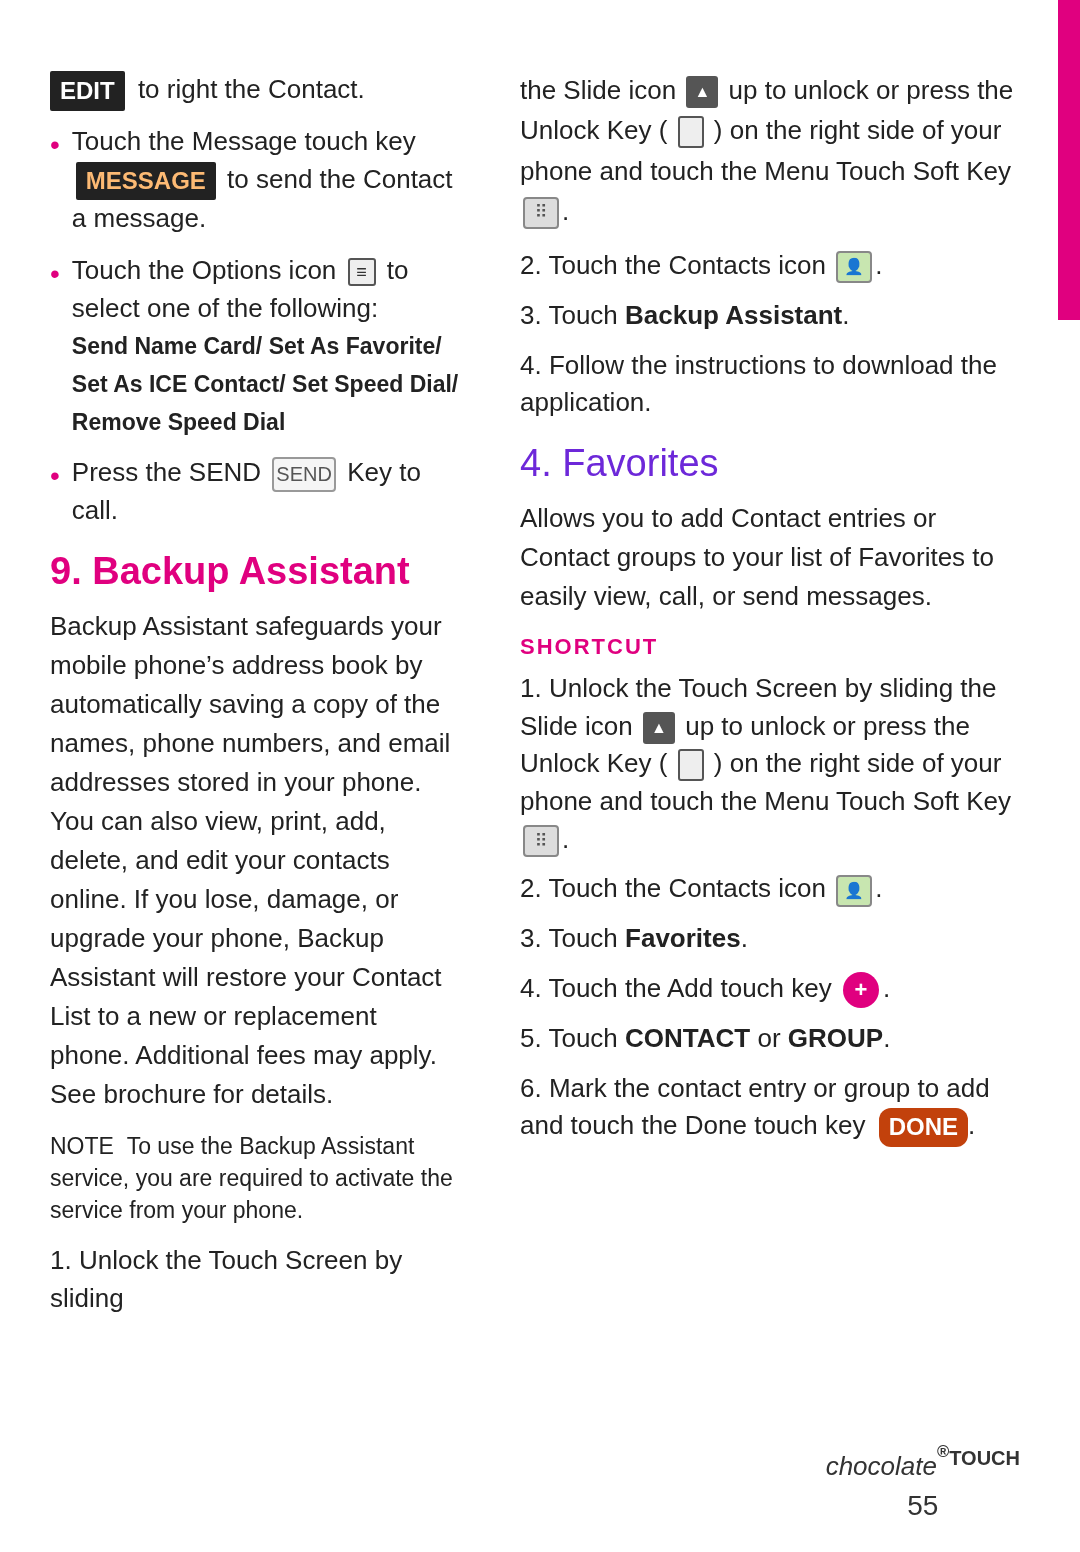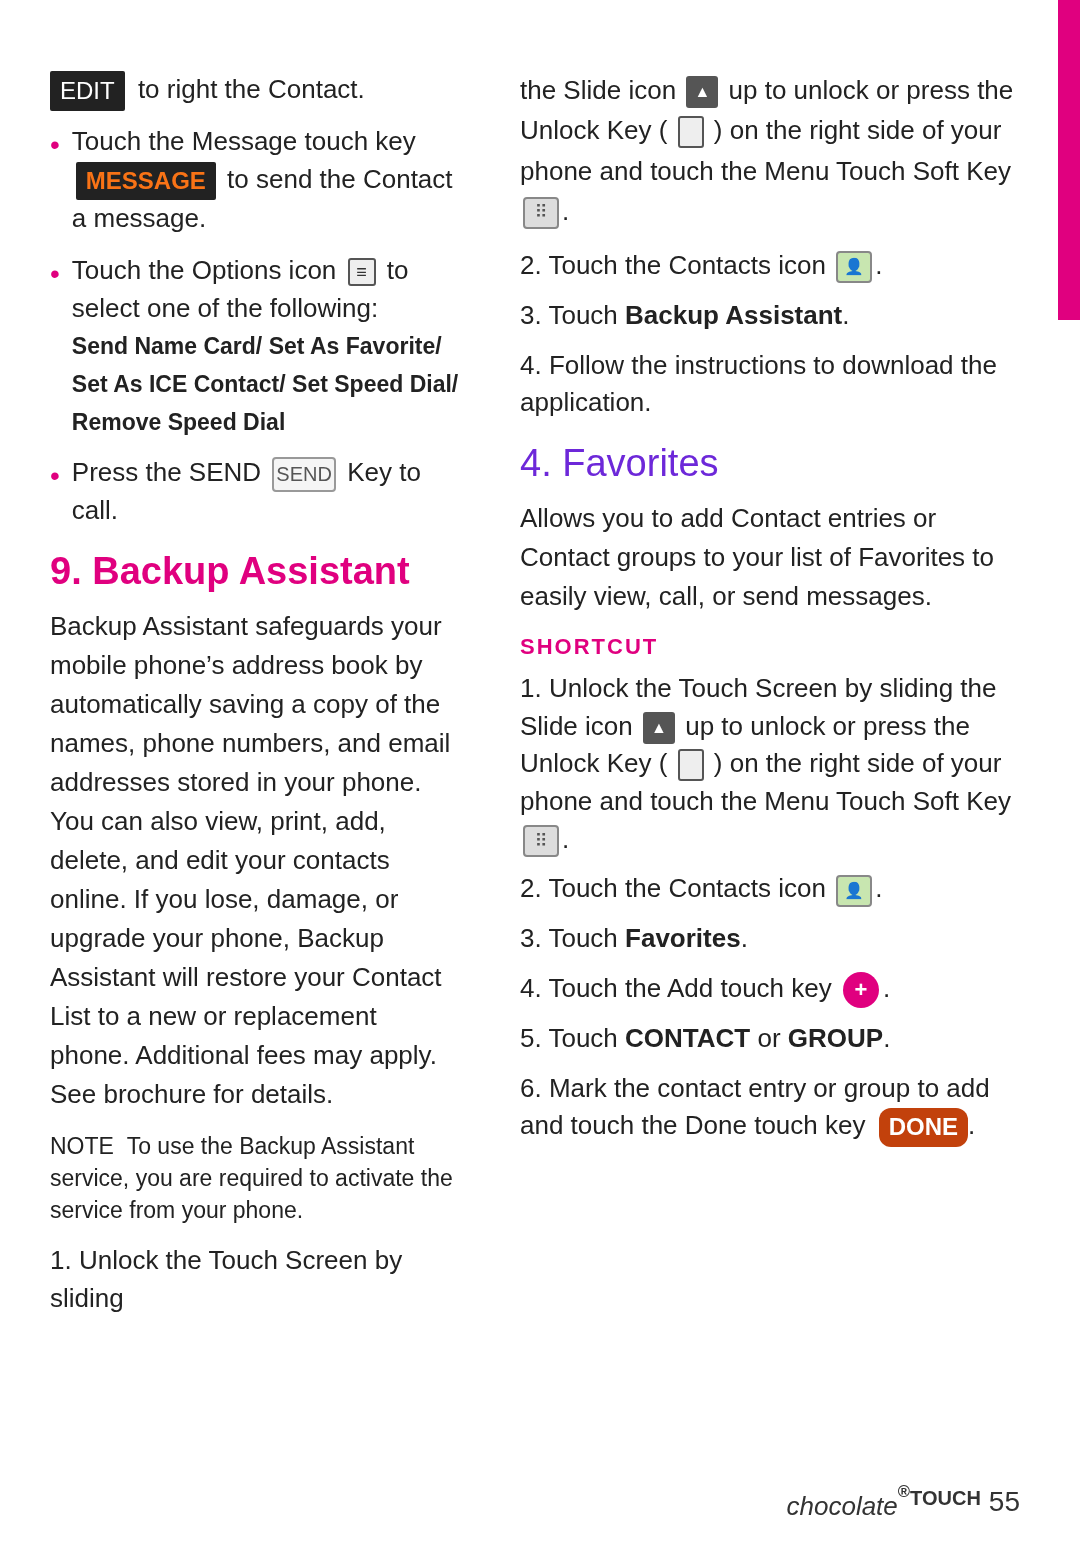--- a/index.html
+++ b/index.html
@@ -39,32 +39,32 @@
     }
     .col-right {
       width: 590px;
       padding: 30px 50px 30px 30px;
     }
     
     .badge-edit {
       display: inline-block;
       background: #222;
       color: #fff;
-      font-weight: normal;
+      font-weight: bold;
       font-size: 24px;
       padding: 2px 10px;
       border-radius: 2px;
       margin-right: 6px;
       vertical-align: middle;
     }
     
     .badge-message {
       display: inline-block;
       background: #222;
-      color: #f97316;
+      color: #fdba74;
       font-weight: bold;
       font-size: 24px;
       padding: 2px 10px;
       border-radius: 2px;
       margin: 0 4px;
       vertical-align: middle;
     }
     
     .badge-done {
       display: inline-block;
@@ -320,20 +320,21 @@
     }
 
     
     .footer {
       position: absolute;
       bottom: 30px;
       right: 60px;
       display: flex;
       align-items: center;
       gap: 8px;
+      flex-direction: column;
     }
     .footer-brand {
       font-size: 26px;
       color: #333;
       font-style: italic;
     }
     .footer-brand span.brand-name {
       font-size: 26px;
       font-style: italic;
       font-weight: normal;

